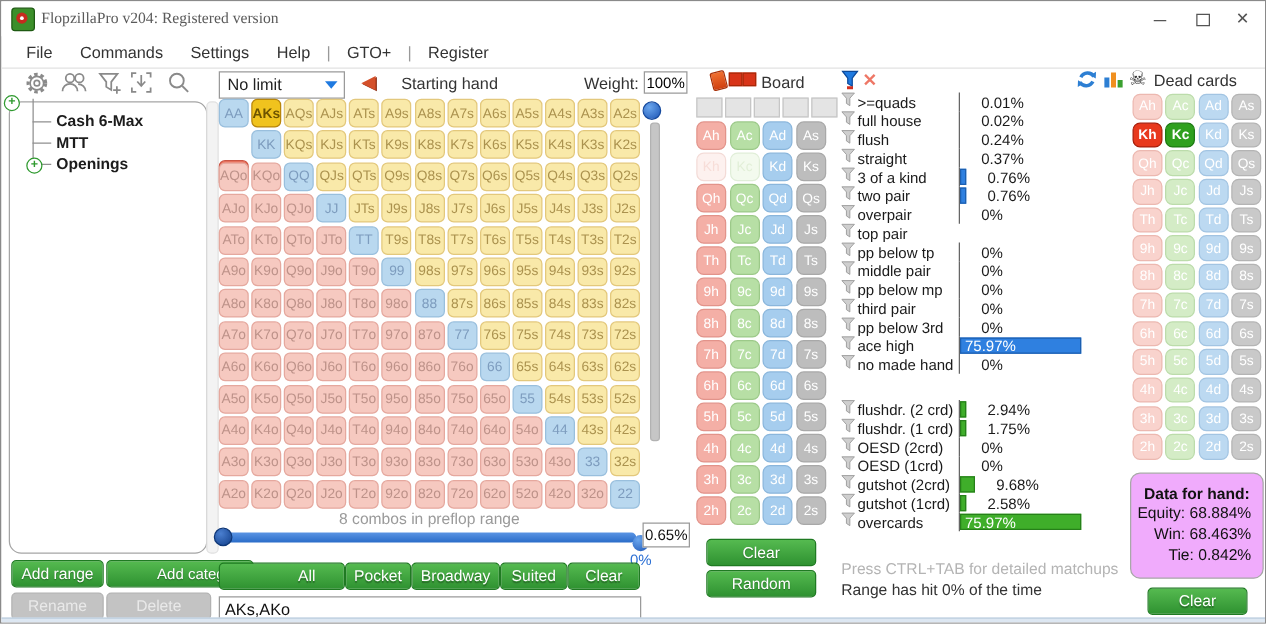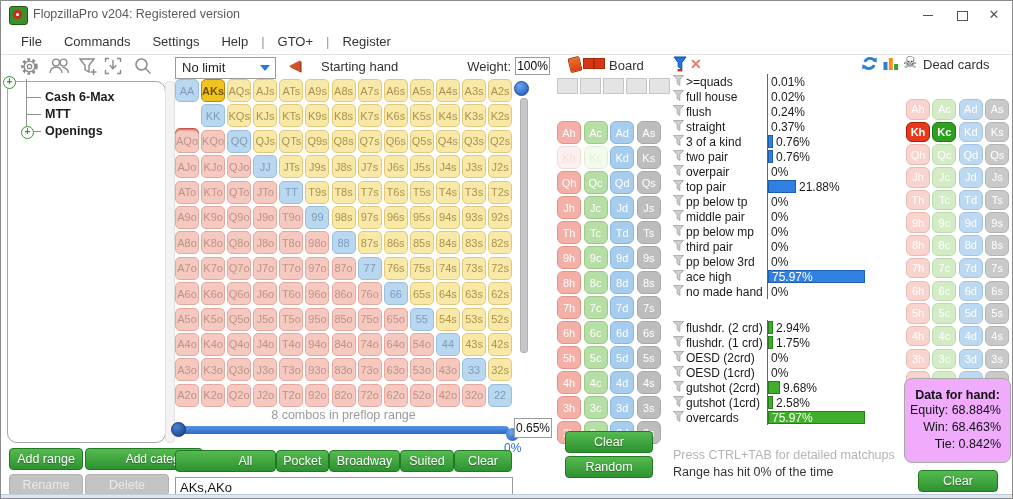--- a/index.html
+++ b/index.html
@@ -1,18 +1,18 @@
 <!DOCTYPE html>
 <html><head>
 <meta charset="utf-8">
 <style>
   html,body{margin:0;padding:0;background:#d8d8d8;font-family:"Liberation Sans",sans-serif;}
   .window{position:relative;width:1011px;height:497px;background:#fff;border:1px solid #8a8a8a;overflow:hidden;}
   
-  .titlebar{position:absolute;left:0;top:0;width:100%;height:28px;background:#fff;}
+  .titlebar{position:absolute;left:0;top:0;width:100%;height:28px;background:#fff;font-family:Liberation Serif, serif;}
   .app-icon{position:absolute;left:8px;top:5px;width:17px;height:17px;background:#3c8f2a;border:1px solid #1e5a12;border-radius:3px;}
   .app-icon::before{content:"";position:absolute;left:3px;top:3px;width:9px;height:9px;border-radius:50%;background:#c62b1e;}
   .app-icon::after{content:"";position:absolute;left:6px;top:6px;width:3px;height:3px;border-radius:50%;background:#fff;}
   .title-text{position:absolute;left:32px;top:6px;font-size:12.5px;color:#5a5a5a;}
   .win-btn{position:absolute;top:0;width:32px;height:28px;text-align:center;color:#555;font-size:12px;line-height:28px;cursor:default;}
   .btn-min{right:68px;} .btn-max{right:34px;} .btn-close{right:2px;font-size:13px;}
   .btn-min i{display:inline-block;width:10px;height:0;border-top:1px solid #555;vertical-align:middle;}
   .btn-max i{display:inline-block;width:9px;height:8px;border:1px solid #555;vertical-align:middle;}
   
   .menubar{position:absolute;left:0;top:28px;width:100%;height:25px;display:flex;align-items:center;padding-left:9px;gap:0;border-bottom:1px solid #e2e2e2;}
@@ -61,21 +61,21 @@
   .quick-row{position:absolute;left:174px;top:449px;width:337px;display:flex;justify-content:space-between;}
   .range-input{position:absolute;left:174px;top:476px;width:328px;height:17px;border:1px solid #9a9a9a;font-size:13px;padding:1px 4px;font-family:"Liberation Sans",sans-serif;color:#111;}
   
   .board-header{position:absolute;left:568px;top:55px;height:18px;}
   .board-cards-icon{position:absolute;left:0;top:0;width:34px;height:16px;}
   .board-cards-icon .card1{position:absolute;left:0;top:1px;width:10px;height:13px;background:linear-gradient(#f07030,#d04010);border:1px solid #a83008;border-radius:2px;transform:rotate(-14deg);}
   .board-cards-icon .sq{position:absolute;top:2px;width:9px;height:9px;background:#d83418;border:1px solid #a82808;}
   .board-title{position:absolute;left:40px;top:2px;font-size:13px;color:#333;}
   .board-slots{position:absolute;left:556px;top:77px;display:flex;gap:2.5px;}
   .board-slot{width:18.5px;height:14px;background:#e4e4e4;border:1px solid #c6c6c6;}
-  .cardgrid{position:absolute;display:grid;margin-top:24px;}
+  .cardgrid{position:absolute;display:grid;}
   .bgrid{left:556px;top:96px;grid-template-columns:repeat(4,24px);grid-auto-rows:23px;column-gap:2.6px;row-gap:2px;}
   .dgrid{left:905px;top:74px;grid-template-columns:repeat(4,24px);grid-auto-rows:20.5px;column-gap:2.4px;row-gap:2.2px;}
   .ccell{border-radius:6px;font-size:11px;color:#fff;display:flex;align-items:center;justify-content:center;box-sizing:border-box;}
   .b-h{background:#f4afa6;border:1px solid #e2938a;} .b-c{background:#b7dfa5;border:1px solid #9cc989;}
   .b-d{background:#a6cdee;border:1px solid #8ab6dc;} .b-s{background:#bdbdbd;border:1px solid #a8a8a8;}
   .faded-h{background:#fdf1ef;border:1px solid #f3dbd7;color:#f7ddd8;}
   .faded-c{background:#f3faee;border:1px solid #e0eed8;color:#e2efd8;}
   .p-h{background:#f9d3cd;border:1px solid #ecb8b0;} .p-c{background:#d4ecc6;border:1px solid #bcdcab;}
   .p-d{background:#bcd9f1;border:1px solid #a2c4e2;} .p-s{background:#c9c9c9;border:1px solid #b4b4b4;}
   .sel-h{background:#e8391d;border:1px solid #a81f0c;color:#fff;font-weight:bold;}
@@ -87,21 +87,21 @@
   .chart-icon{position:absolute;left:882px;top:55px;}
   .stat-rows{position:absolute;left:672px;width:232px;}
   #made-rows{top:73px;} #draw-rows{top:319px;}
   .stat-row{height:15px;display:flex;align-items:center;}
   .stat-row .f-ic{width:13px;flex:0 0 13px;}
   .stat-label{flex:0 0 81px;font-size:12px;color:#1a1a1a;white-space:nowrap;}
   .bar-area{flex:1;height:15px;border-left:1px solid #666;display:flex;align-items:center;}
   .stat-bar{height:13px;box-sizing:border-box;flex:0 0 auto;font-size:12px;color:#fff;line-height:13px;padding-left:3px;overflow:hidden;white-space:nowrap;}
   .bar-made{background:#2f80e0;border:1px solid #1c5fb0;}
   .bar-draw{background:#3fae2a;border:1px solid #268019;}
-  .stat-val{font-size:12px;color:#1a1a1a;margin-left:3px;white-space:nowrap;text-align:right;}
+  .stat-val{font-size:12px;color:#1a1a1a;margin-left:17px;white-space:nowrap;text-align:right;}
   .footer-hint{position:absolute;left:672px;top:447px;font-size:12.5px;color:#b4b4b4;}
   .footer-status{position:absolute;left:672px;top:464px;font-size:12.5px;color:#333;}
   
   .skull-icon{position:absolute;left:902px;top:52px;font-size:16px;color:#3a3a3a;}
   .dead-title{position:absolute;left:922px;top:56px;font-size:13px;color:#333;}
   .data-box{position:absolute;left:903px;top:377px;width:105px;height:83px;border:1px solid #a8a8a8;border-radius:8px;background:#f0abfc;}
   .data-box .db-title{margin-top:9px;text-align:center;font-size:12.5px;font-weight:bold;color:#111;}
   .data-box .db-line{text-align:right;padding-right:9px;font-size:12.5px;color:#111;line-height:17px;}
   .bottom-strip{position:absolute;left:0;bottom:0;width:100%;height:3px;background:#dde7f2;border-top:1px solid #bccede;}
 </style>
@@ -528,24 +528,20 @@
         <span class="stat-label">overpair</span>
         <span class="bar-area">
           <span class="stat-val">0%</span>
         </span>
       </div>
       <div class="stat-row">
         <span class="f-ic"><svg width="11" height="13" viewBox="0 0 12 13">
             <path d="M0.5 1 L11.5 1 L7.5 5.5 L7.5 12 L4.5 10 L4.5 5.5 Z" fill="#cfcfcf" stroke="#9a9a9a" stroke-width="0.8"></path>
           </svg></span>
         <span class="stat-label">top pair</span>
-        <span class="bar-area">
-          <span class="stat-bar bar-made" style="width: 28px;"></span>
-          <span class="stat-val">21.88%</span>
-        </span>
       </div>
       <div class="stat-row">
         <span class="f-ic"><svg width="11" height="13" viewBox="0 0 12 13">
             <path d="M0.5 1 L11.5 1 L7.5 5.5 L7.5 12 L4.5 10 L4.5 5.5 Z" fill="#cfcfcf" stroke="#9a9a9a" stroke-width="0.8"></path>
           </svg></span>
         <span class="stat-label">pp below tp</span>
         <span class="bar-area">
           <span class="stat-val">0%</span>
         </span>
       </div>

